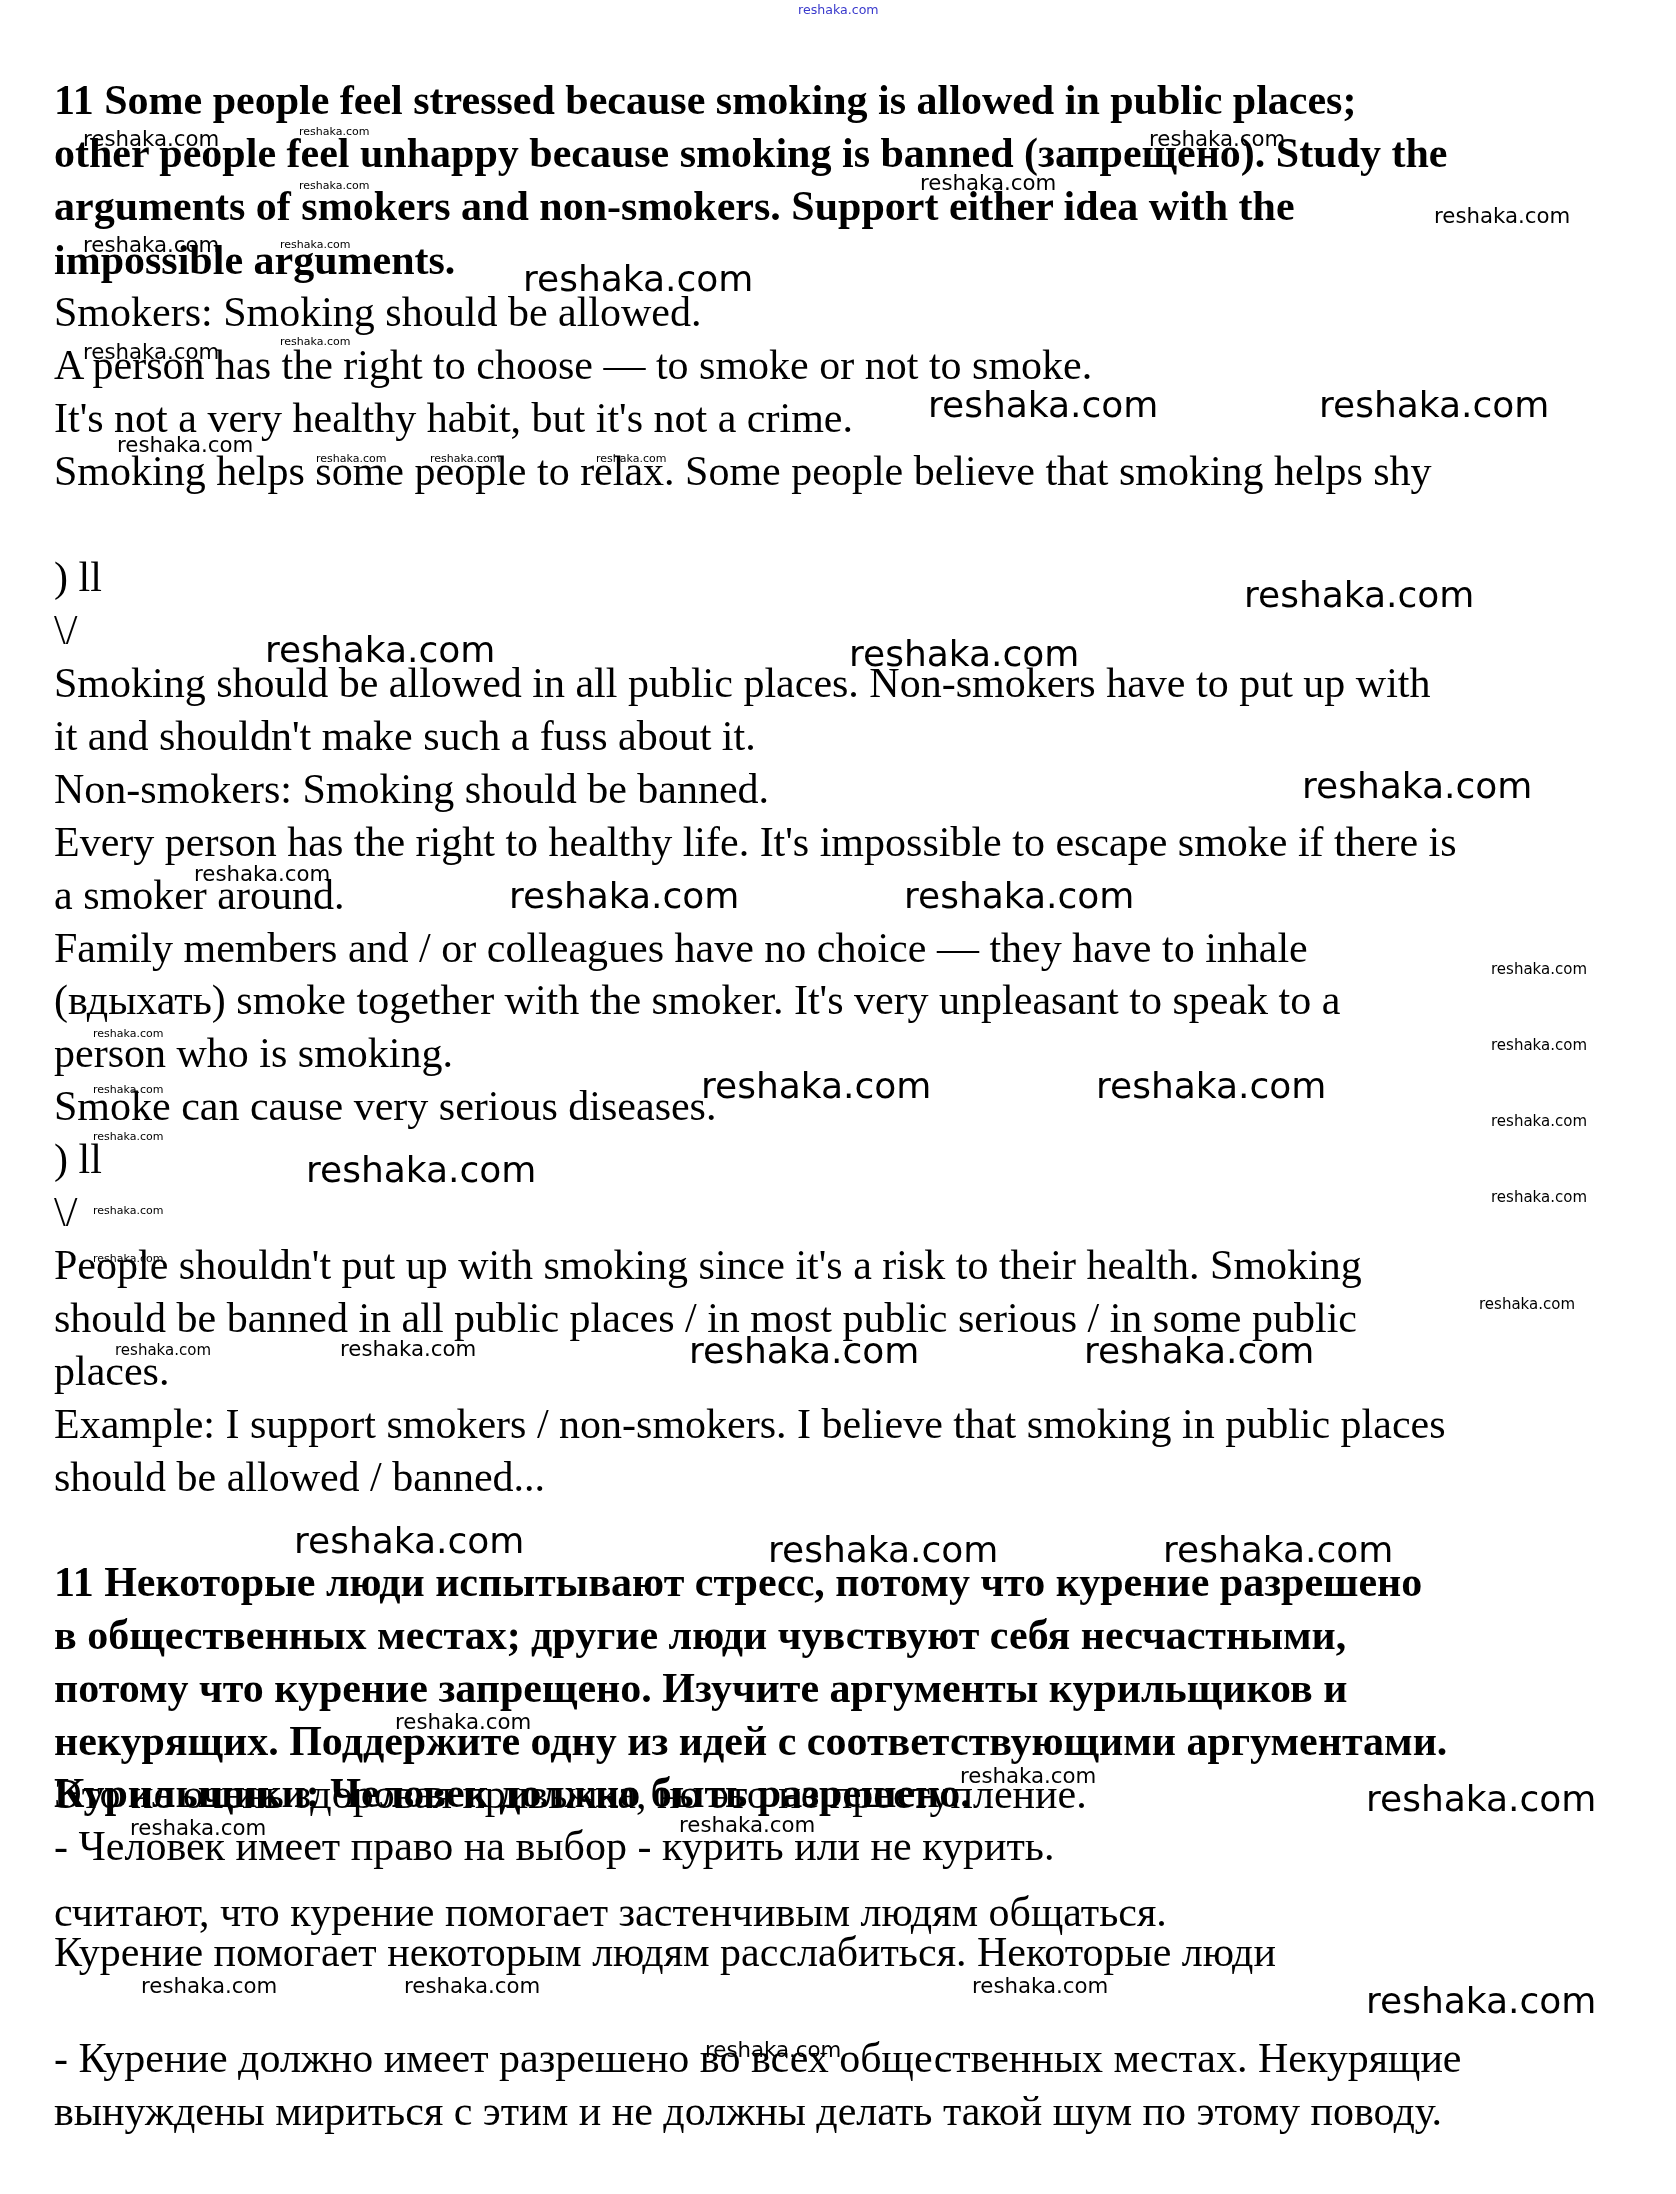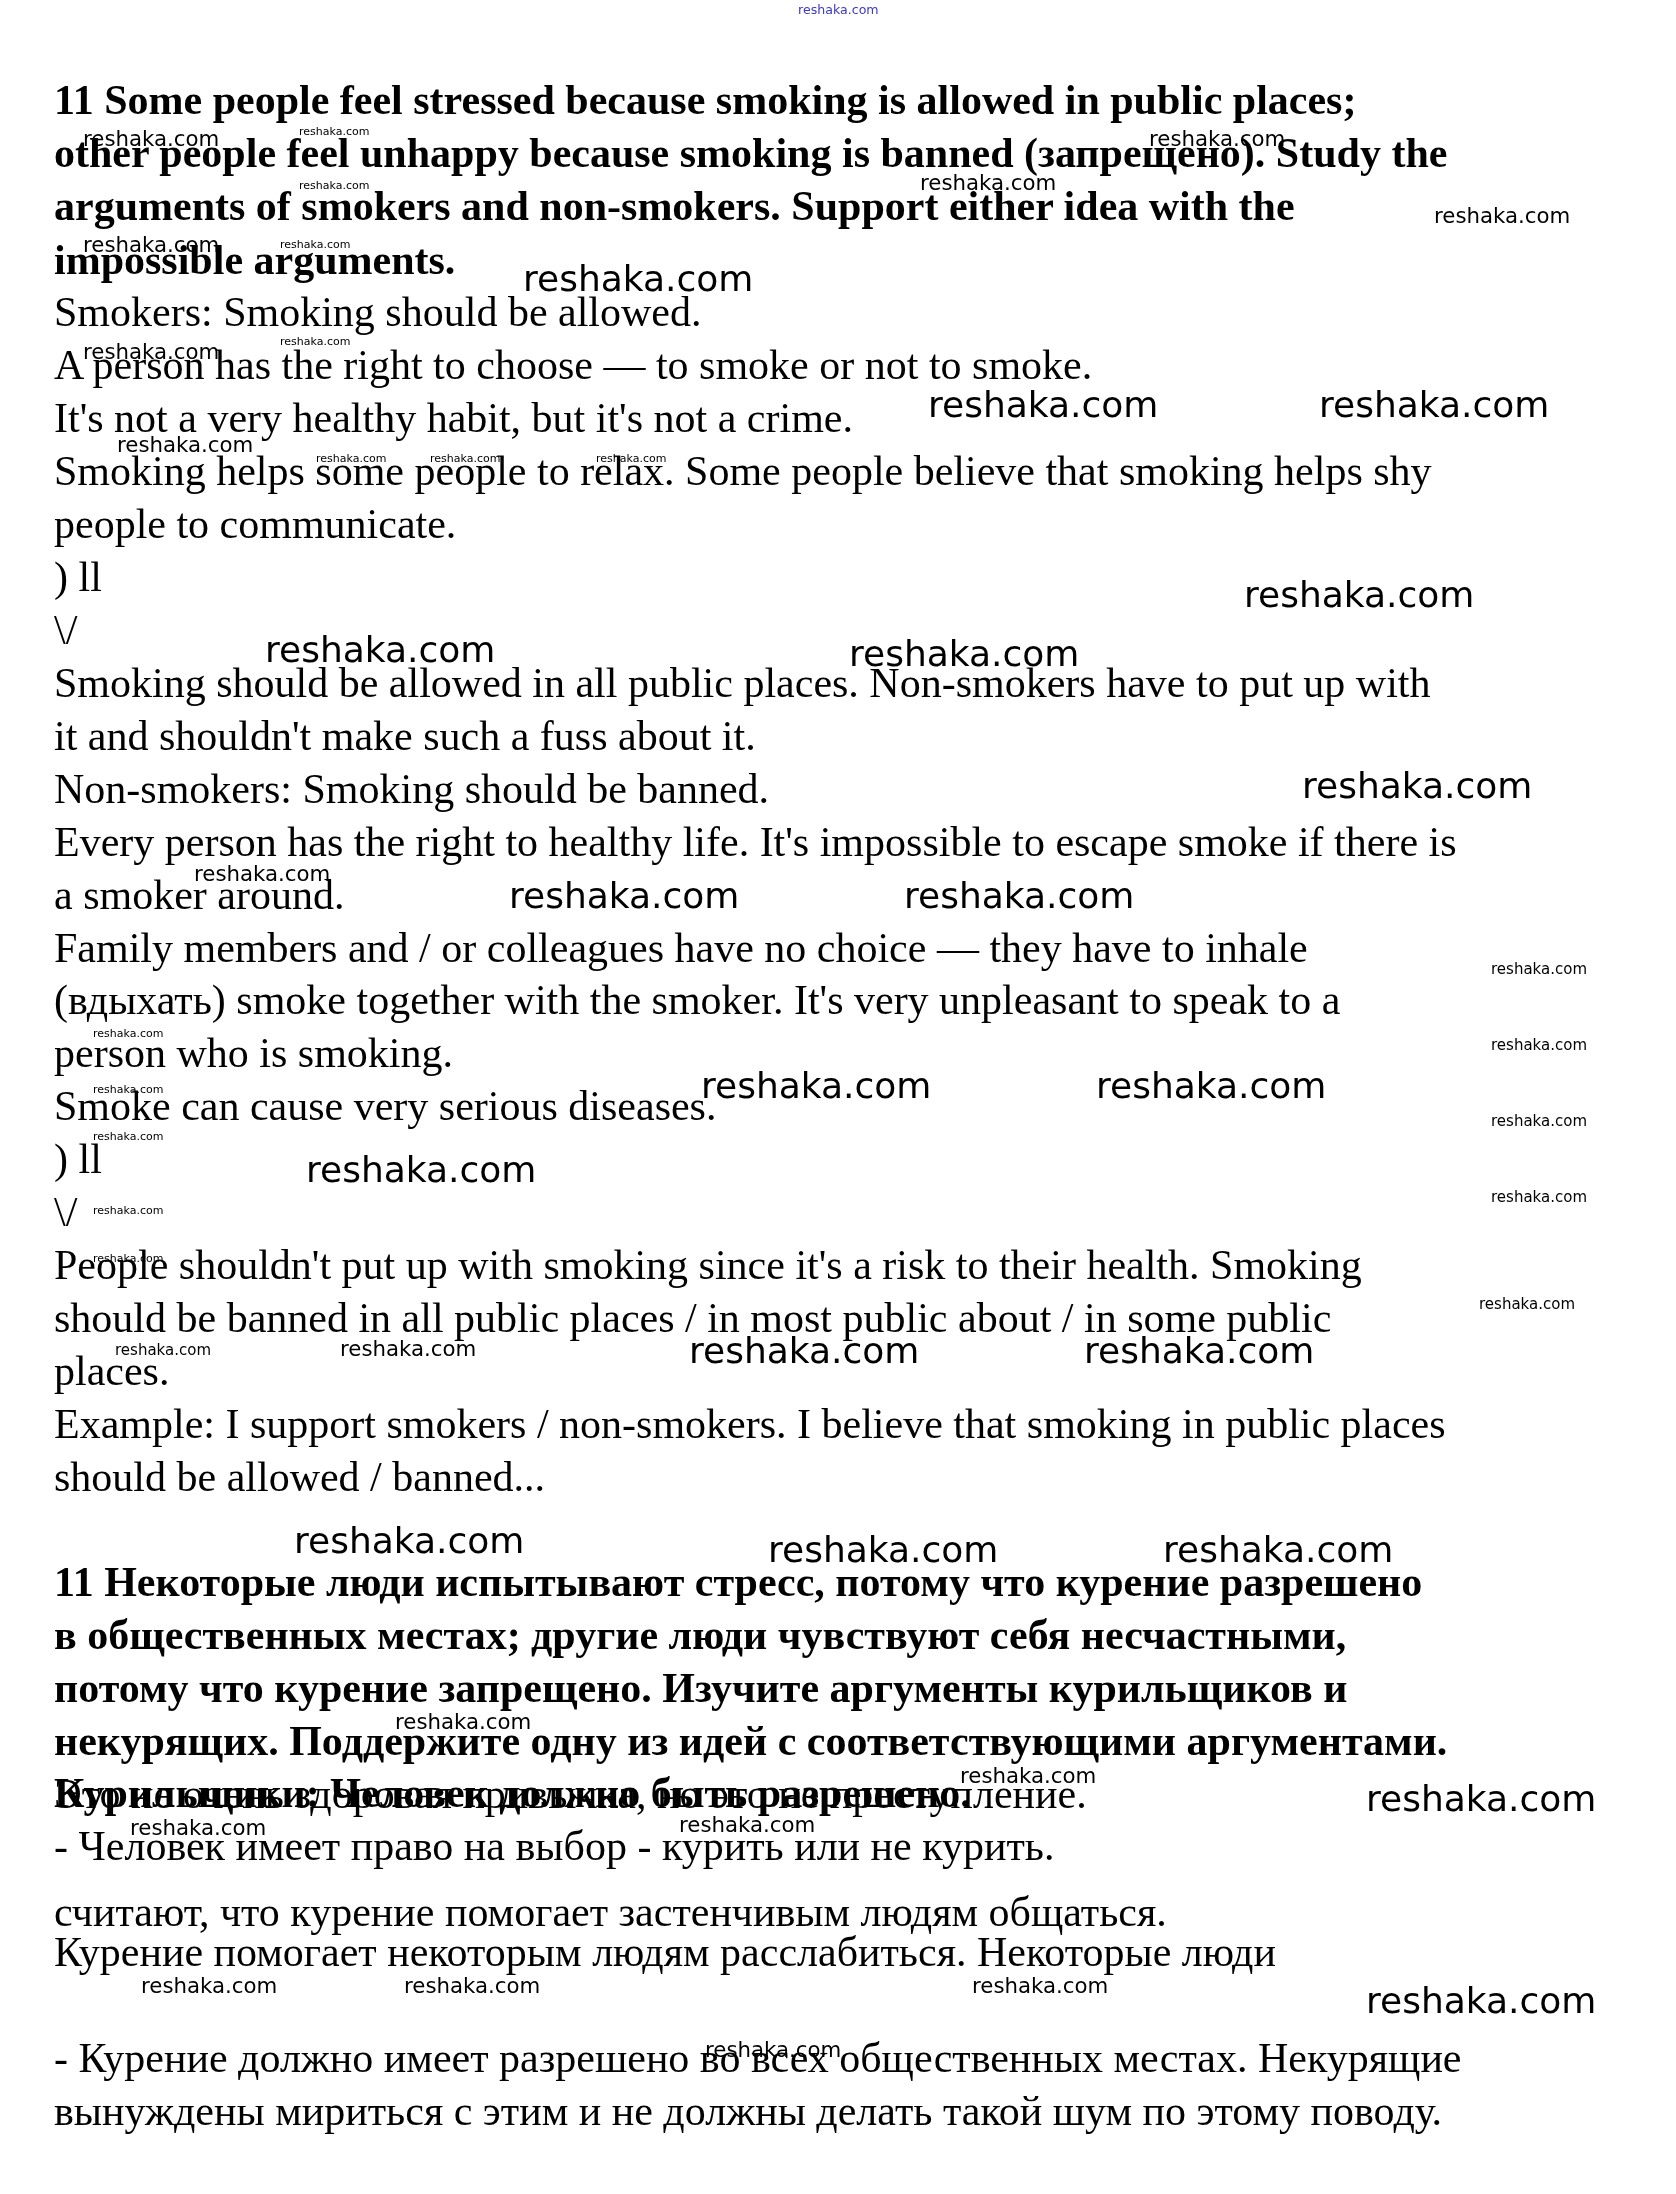--- a/index.html
+++ b/index.html
@@ -22,36 +22,35 @@
 
   <div class="line bold" style="top:79px">11 Some people feel stressed because smoking is allowed in public places;</div>
   <div class="line bold" style="top:132px">other people feel unhappy because smoking is banned (запрещено). Study the</div>
   <div class="line bold" style="top:185px">arguments of smokers and non-smokers. Support either idea with the</div>
   <div class="line bold" style="top:239px">impossible arguments.</div>
 
   <div class="line" style="top:291px">Smokers: Smoking should be allowed.</div>
   <div class="line" style="top:344px">A person has the right to choose — to smoke or not to smoke.</div>
   <div class="line" style="top:397px">It's not a very healthy habit, but it's not a crime.</div>
   <div class="line" style="top:450px">Smoking helps some people to relax. Some people believe that smoking helps shy</div>
-  <div class="line" style="top:503px">people to communicate.</div>
   <div class="line" style="top:556px">) ll</div>
   <div class="line" style="top:609px">\/</div>
   <div class="line" style="top:662px">Smoking should be allowed in all public places. Non-smokers have to put up with</div>
   <div class="line" style="top:715px">it and shouldn't make such a fuss about it.</div>
   <div class="line" style="top:768px">Non-smokers: Smoking should be banned.</div>
   <div class="line" style="top:821px">Every person has the right to healthy life. It's impossible to escape smoke if there is</div>
   <div class="line" style="top:874px">a smoker around.</div>
   <div class="line" style="top:927px">Family members and / or colleagues have no choice — they have to inhale</div>
   <div class="line" style="top:979px">(вдыхать) smoke together with the smoker. It's very unpleasant to speak to a</div>
   <div class="line" style="top:1032px">person who is smoking.</div>
   <div class="line" style="top:1085px">Smoke can cause very serious diseases.</div>
   <div class="line" style="top:1138px">) ll</div>
   <div class="line" style="top:1191px">\/</div>
   <div class="line" style="top:1244px">People shouldn't put up with smoking since it's a risk to their health. Smoking</div>
-  <div class="line" style="top:1297px">should be banned in all public places / in most public about / in some public</div>
+  <div class="line" style="top:1297px">should be banned in all public places / in most public serious / in some public</div>
   <div class="line" style="top:1350px">places.</div>
   <div class="line" style="top:1403px">Example: I support smokers / non-smokers. I believe that smoking in public places</div>
   <div class="line" style="top:1456px">should be allowed / banned...</div>
 
   <div class="line bold" style="top:1561px">11 Некоторые люди испытывают стресс, потому что курение разрешено</div>
   <div class="line bold" style="top:1614px">в общественных местах; другие люди чувствуют себя несчастными,</div>
   <div class="line bold" style="top:1667px">потому что курение запрещено. Изучите аргументы курильщиков и</div>
   <div class="line bold" style="top:1720px">некурящих. Поддержите одну из идей с соответствующими аргументами.</div>
   <div class="line bold" style="top:1772px">Курильщики: Человек должно быть разрешено.</div>
 

